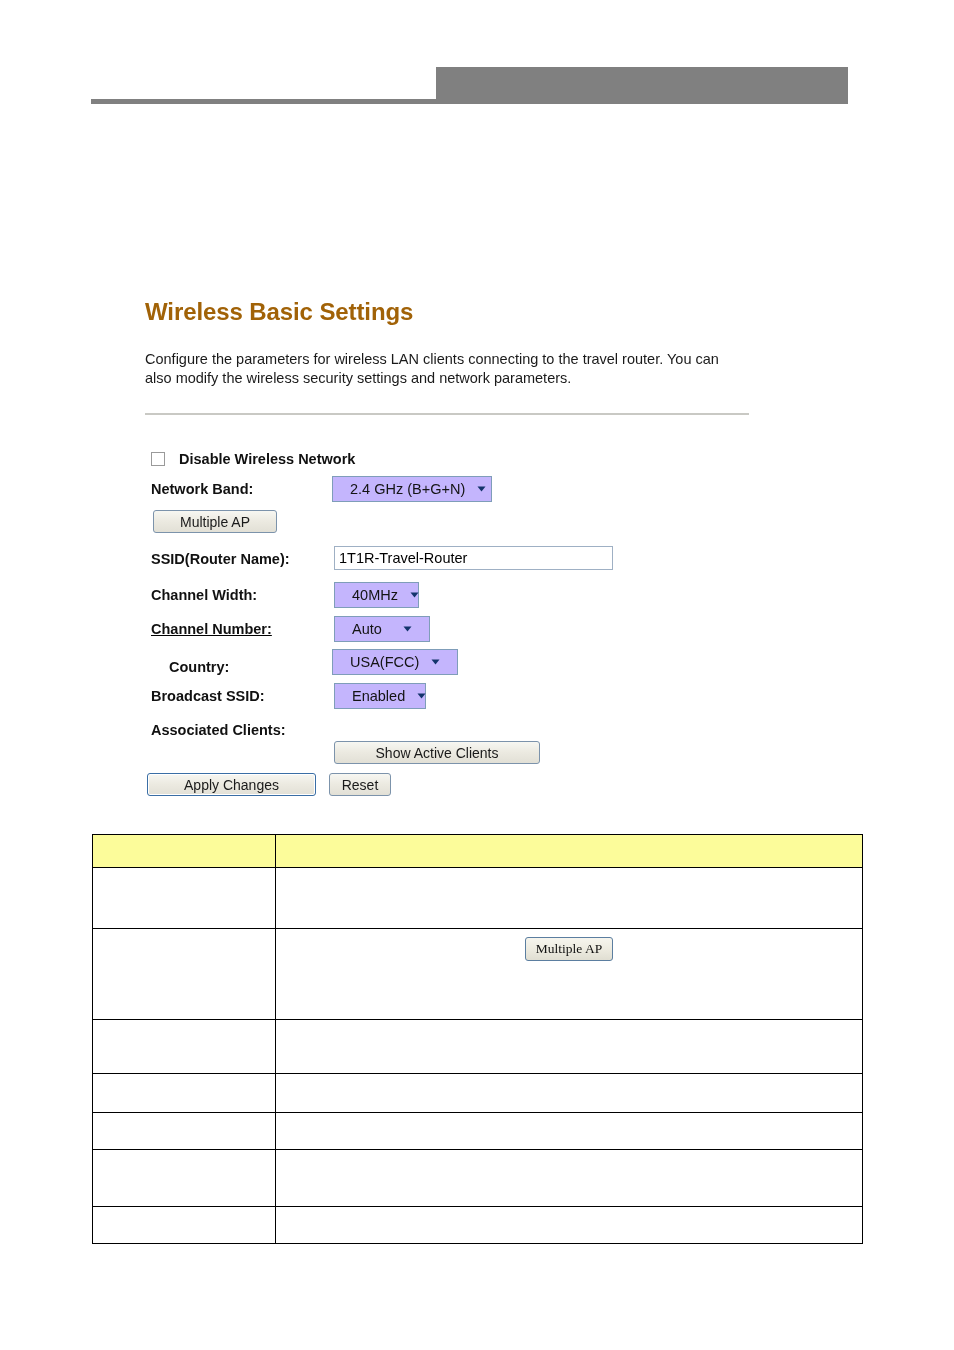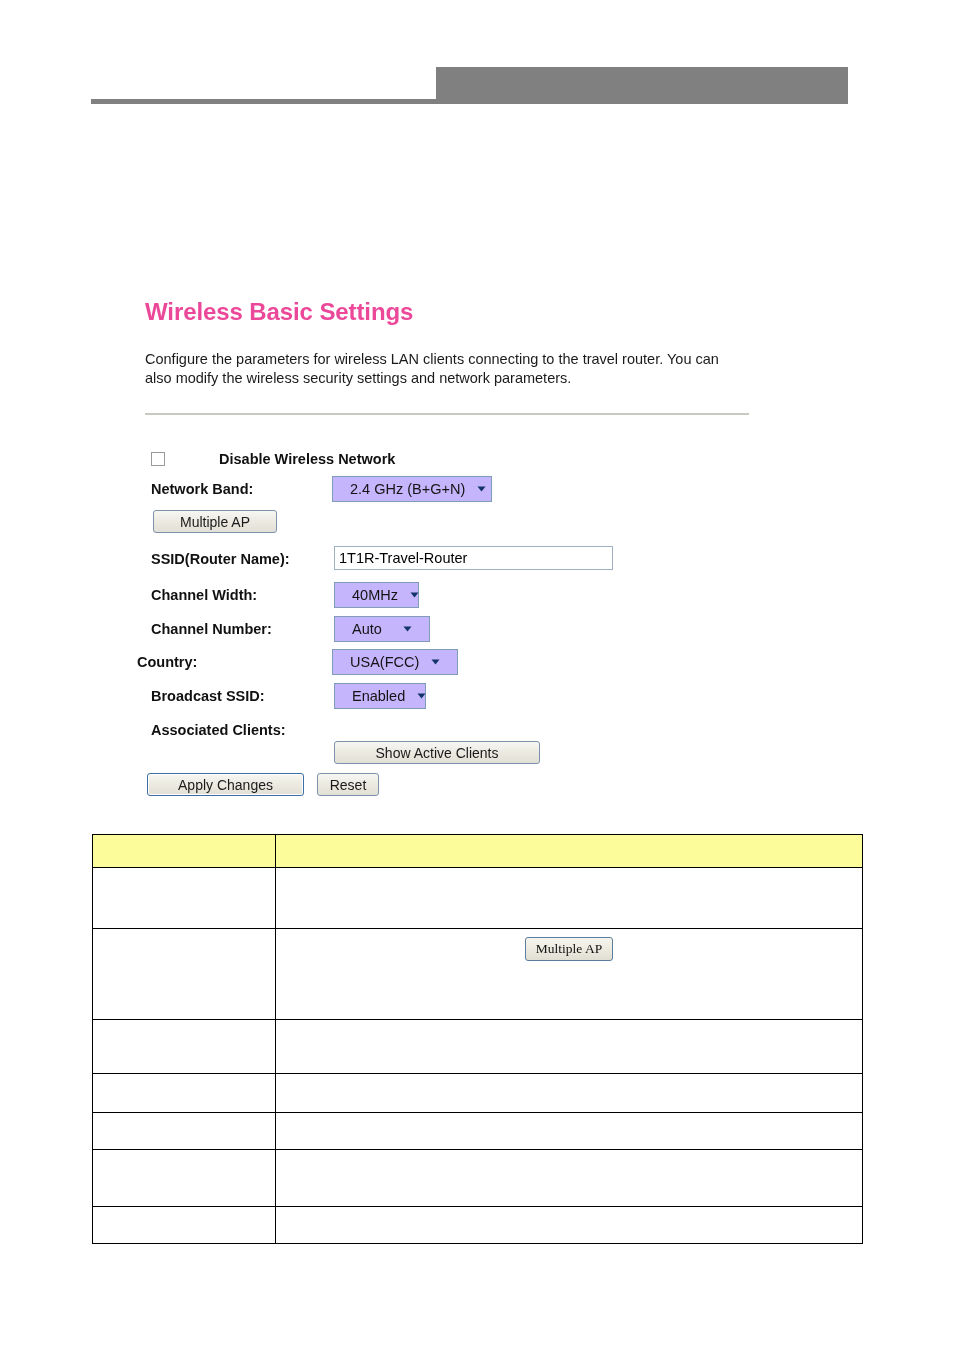--- a/index.html
+++ b/index.html
@@ -42,21 +42,21 @@
     height: 528px;
     background: #ffffff;
   }
 
   #panel-title {
     position: absolute;
     left: 20px;
     top: 16px;
     font-size: 24px;
     font-weight: bold;
-    color: #ec4899;
+    color: #a16207;
     letter-spacing: -0.1px;
     white-space: nowrap;
   }
 
   #panel-description {
     position: absolute;
     left: 20px;
     top: 68px;
     width: 580px;
     font-size: 14.5px;
@@ -82,21 +82,21 @@
     align-items: center;
   }
   .row-label {
     font-size: 14.5px;
     font-weight: bold;
     color: #111111;
     white-space: nowrap;
   }
 
   
-  #row-disable-wireless { left: 26px; top: 164px; gap: 40px; }
+  #row-disable-wireless { left: 26px; top: 164px; }
   .checkbox-box {
     width: 14px;
     height: 14px;
     border: 1px solid #9a9a9a;
     background: #ffffff;
     box-sizing: border-box;
     margin-right: 14px;
     display: inline-block;
   }
 
@@ -169,23 +169,23 @@
   }
 
   
   #row-network-band        { left: 26px;  top: 194px; }
   #ctl-network-band        { left: 207px; top: 194px; }
   #btn-multiple-ap-wrap    { left: 28px;  top: 228px; }
   #row-ssid                { left: 26px;  top: 264px; }
   #ctl-ssid                { left: 209px; top: 264px; }
   #row-channel-width       { left: 26px;  top: 300px; }
   #ctl-channel-width       { left: 209px; top: 300px; }
-  #row-channel-number      { left: 26px;  top: 334px; }
+  #row-channel-number      { left: 26px;  top: 334px; text-decoration: underline; }
   #ctl-channel-number      { left: 209px; top: 334px; }
-  #row-country             { left: 12px;  top: 367px; }
+  #row-country             { left: 44px;  top: 367px; align-items: flex-end; }
   #ctl-country             { left: 207px; top: 367px; }
   #row-broadcast-ssid      { left: 26px;  top: 401px; }
   #ctl-broadcast-ssid      { left: 209px; top: 401px; border-radius: 8px; }
   #row-associated-clients  { left: 26px;  top: 435px; }
   #ctl-associated-clients  { left: 209px; top: 459px; border-radius: 7px; }
   #action-buttons          { left: 22px;  top: 491px; }
   #action-buttons .xp-button { margin-right: 13px; }
 
   
   #spec-table {
@@ -333,21 +333,21 @@
   </div>
 
   <div class="form-row" id="row-associated-clients">
     <span class="row-label">Associated Clients:</span>
   </div>
   <div class="control-col" id="ctl-associated-clients">
     <span class="xp-button" style="width:206px;">Show Active Clients</span>
   </div>
 
   <div class="control-col" id="action-buttons">
-    <span class="xp-button focused" style="width:157px;">Apply Changes</span>
+    <span class="xp-button focused" style="width:169px;">Apply Changes</span>
     <span class="xp-button" style="width:62px;">Reset</span>
   </div>
 
 </div>
 
 <table id="spec-table">
   <tbody>
     <tr class="header-row">
       <td class="col-term">
         <div class="cell-inner" style="height:20px;"></div>

